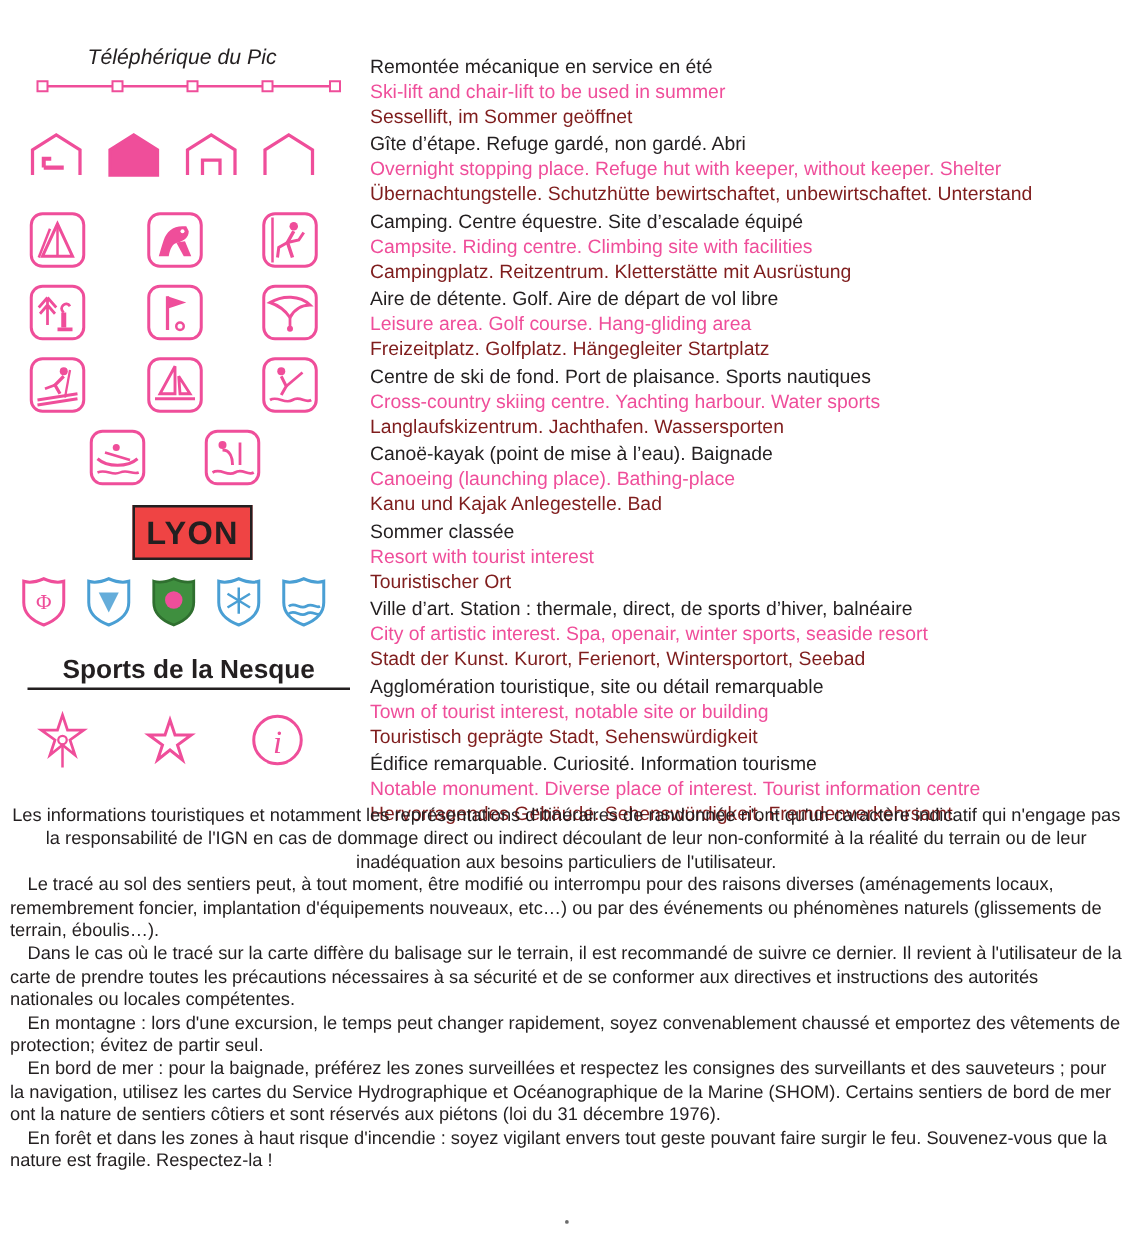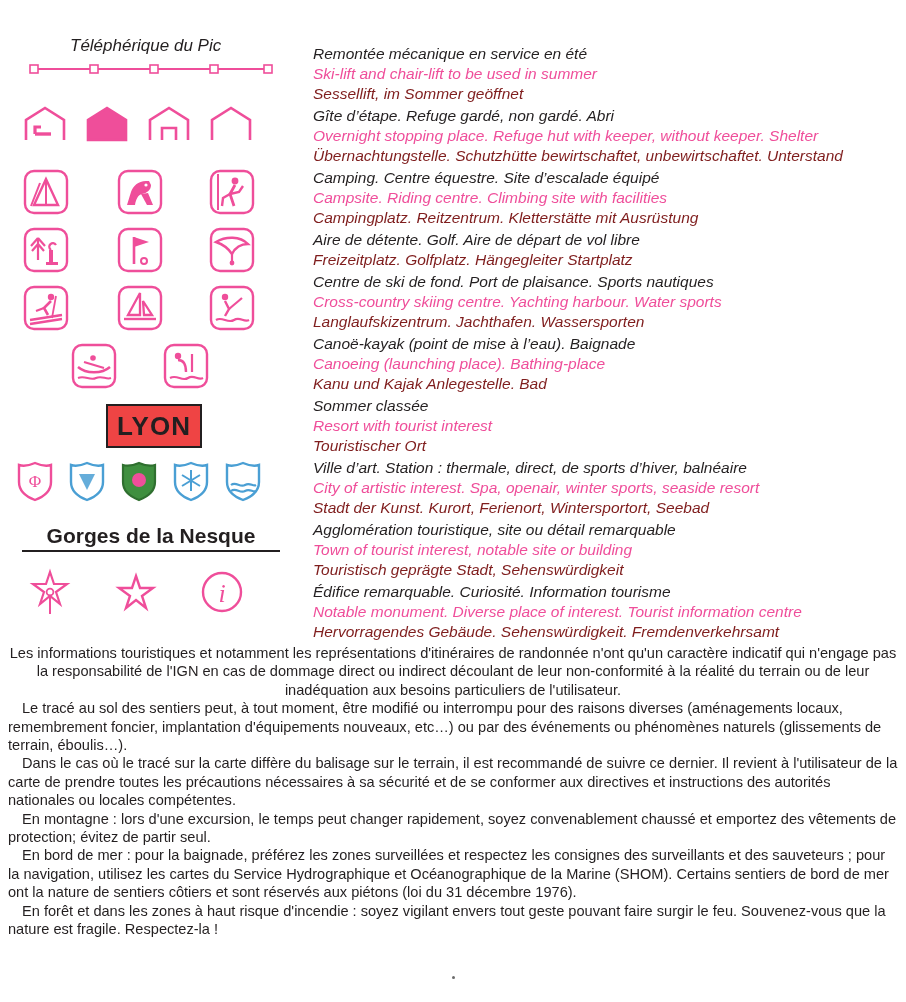--- a/index.html
+++ b/index.html
@@ -89,24 +89,23 @@
     font-size: 21px;
     font-weight: bold;
     color: #231f20;
     border-bottom: 2px solid #231f20;
     padding-bottom: 2px;
   }
 
   
   .rows {
     position: absolute;
-    left: 313px;
+    left: 296px;
     top: 44px;
     width: 590px;
-    font-style: italic;
   }
   .row {
     margin-bottom: 2px;
   }
   .ln {
     font-size: 15.5px;
     line-height: 20px;
     white-space: nowrap;
   }
   .fr { color: #231f20; }
@@ -300,21 +299,21 @@
           <path d="M30 15 L12 26"></path>
         </g>
       </svg>
 
       <svg class="sym" style="left:222px; top:460px;" width="42" height="42" viewBox="0 0 42 42">
         <path d="M21 3 C14 6 8 6 5 5 L5 22 C5 32 13 37 21 40 C29 37 37 32 37 22 L37 5 C34 6 28 6 21 3 Z" fill="none" stroke="#4a9fd4" stroke-width="2.4"></path>
         <path d="M9 25 C14 21 18 28 23 25 C28 22 31 27 34 25" fill="none" stroke="#4a9fd4" stroke-width="2.2"></path>
         <path d="M9 31 C14 27 18 34 23 31 C28 28 31 33 34 31" fill="none" stroke="#4a9fd4" stroke-width="2.2"></path>
       </svg>
 
-      <div class="gorges">Gorges de la Nesque</div>
+      <div class="gorges">Sports de la Nesque</div>
 
       <svg class="sym" style="left:26px; top:566px;" width="48" height="50" viewBox="0 0 48 50">
         <path d="M24 6 L28 18 L41 18 L30 26 L34 38 L24 30 L14 38 L18 26 L7 18 L20 18 Z" fill="none" stroke="#ef4e9a" stroke-width="2.2"></path>
         <circle cx="24" cy="26" r="3.4" fill="none" stroke="#ef4e9a" stroke-width="1.8"></circle>
         <path d="M24 30 L24 48" stroke="#ef4e9a" stroke-width="2"></path>
       </svg>
 
       <svg class="sym" style="left:112px; top:570px;" width="48" height="46" viewBox="0 0 48 46">
         <path d="M24 6 L28 18 L41 18 L30 26 L34 38 L24 30 L14 38 L18 26 L7 18 L20 18 Z" fill="none" stroke="#ef4e9a" stroke-width="2.4"></path>
       </svg>
@@ -340,20 +339,21 @@
       </div>
 
       <div class="row">
         <div class="ln fr">Camping. Centre équestre. Site d’escalade équipé</div>
         <div class="ln en">Campsite. Riding centre. Climbing site with facilities</div>
         <div class="ln de">Campingplatz. Reitzentrum. Kletterstätte mit Ausrüstung</div>
       </div>
 
       <div class="row">
         <div class="ln fr">Aire de détente. Golf. Aire de départ de vol libre</div>
+        <div class="ln en">Leisure area. Golf course. Hang-gliding area</div>
         <div class="ln de">Freizeitplatz. Golfplatz. Hängegleiter Startplatz</div>
       </div>
 
       <div class="row">
         <div class="ln fr">Centre de ski de fond. Port de plaisance. Sports nautiques</div>
         <div class="ln en">Cross-country skiing centre. Yachting harbour. Water sports</div>
         <div class="ln de">Langlaufskizentrum. Jachthafen. Wassersporten</div>
       </div>
 
       <div class="row">

